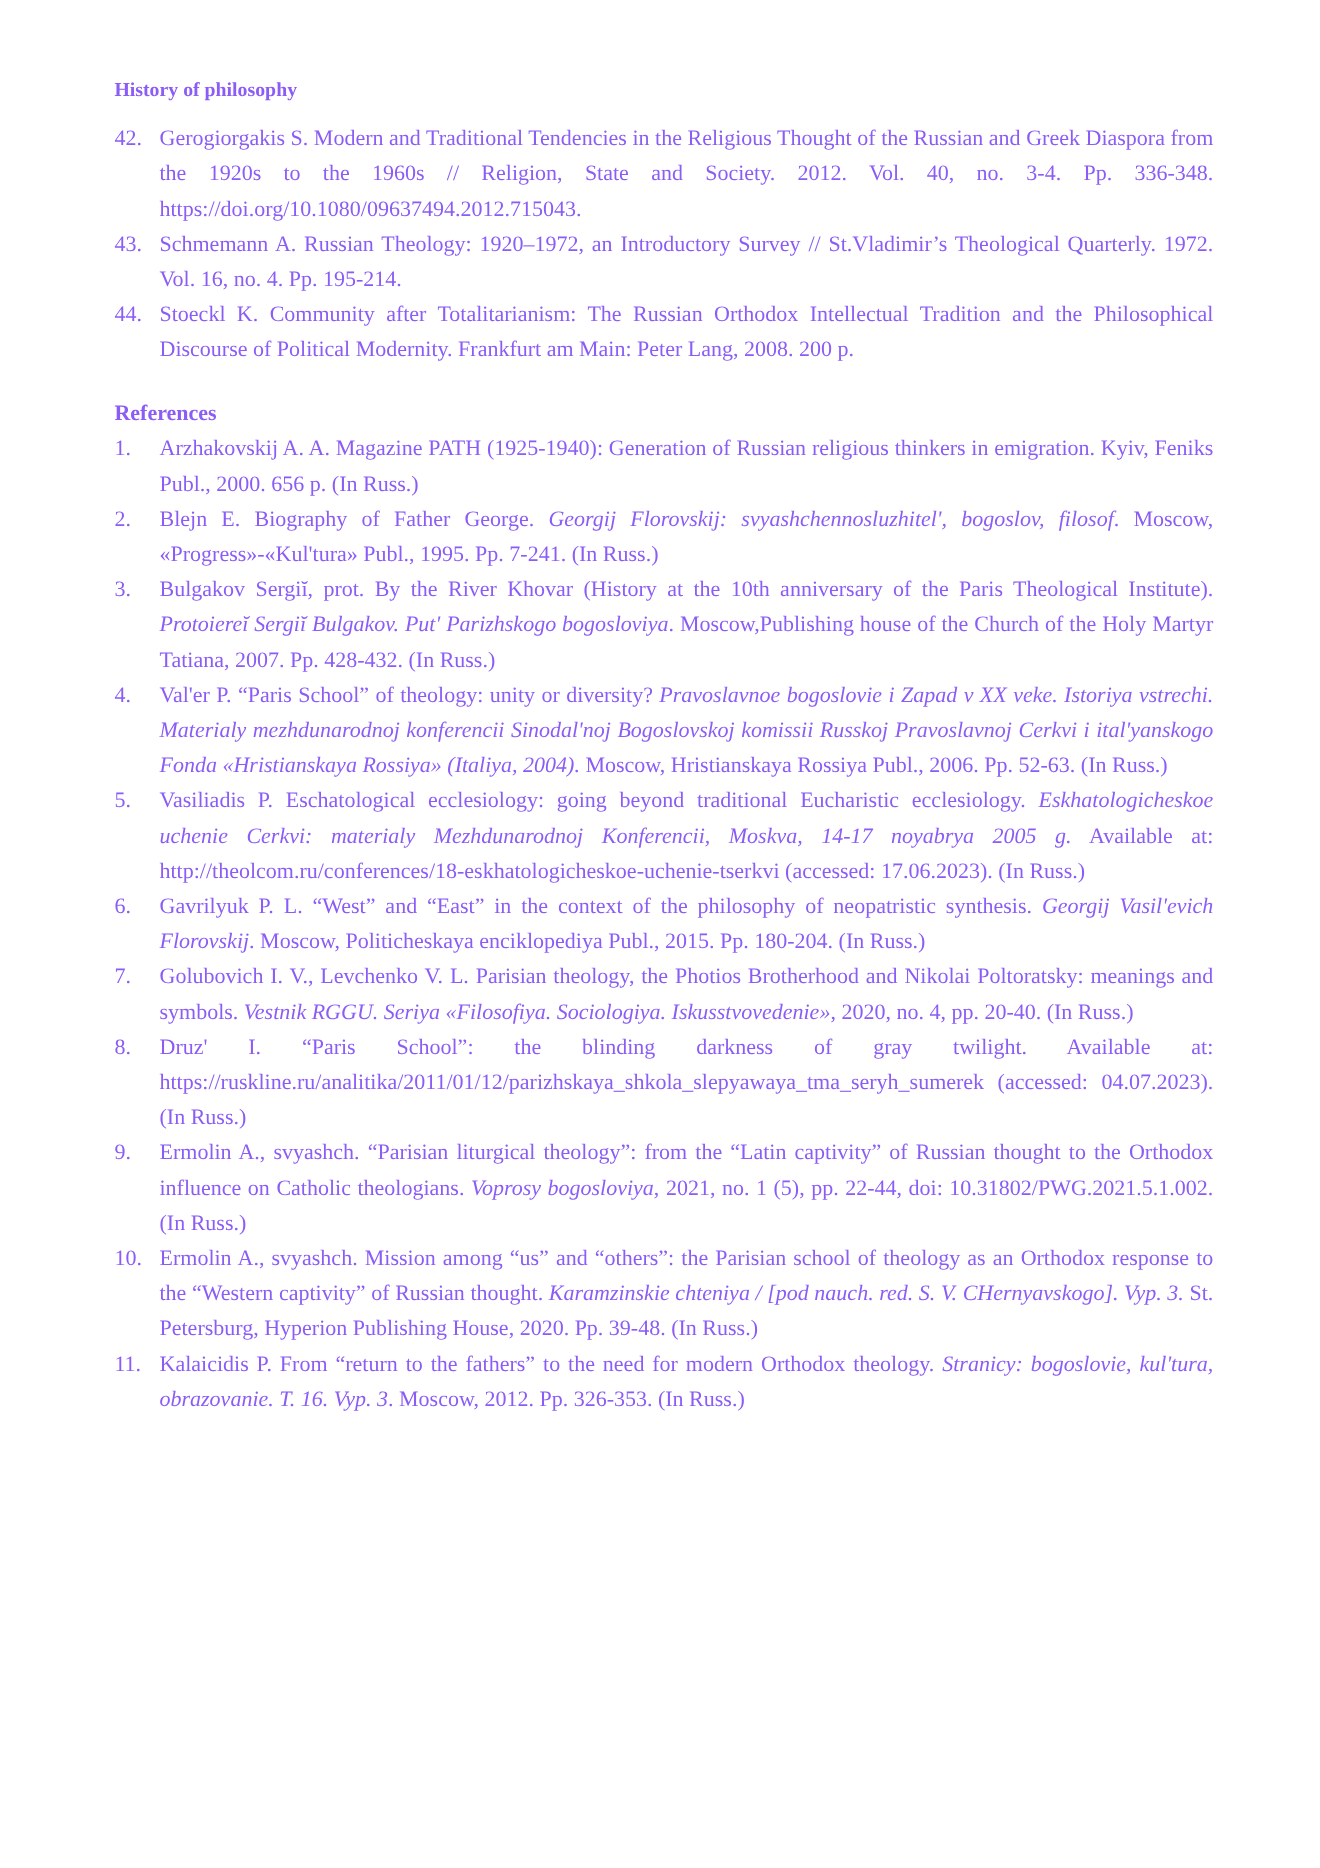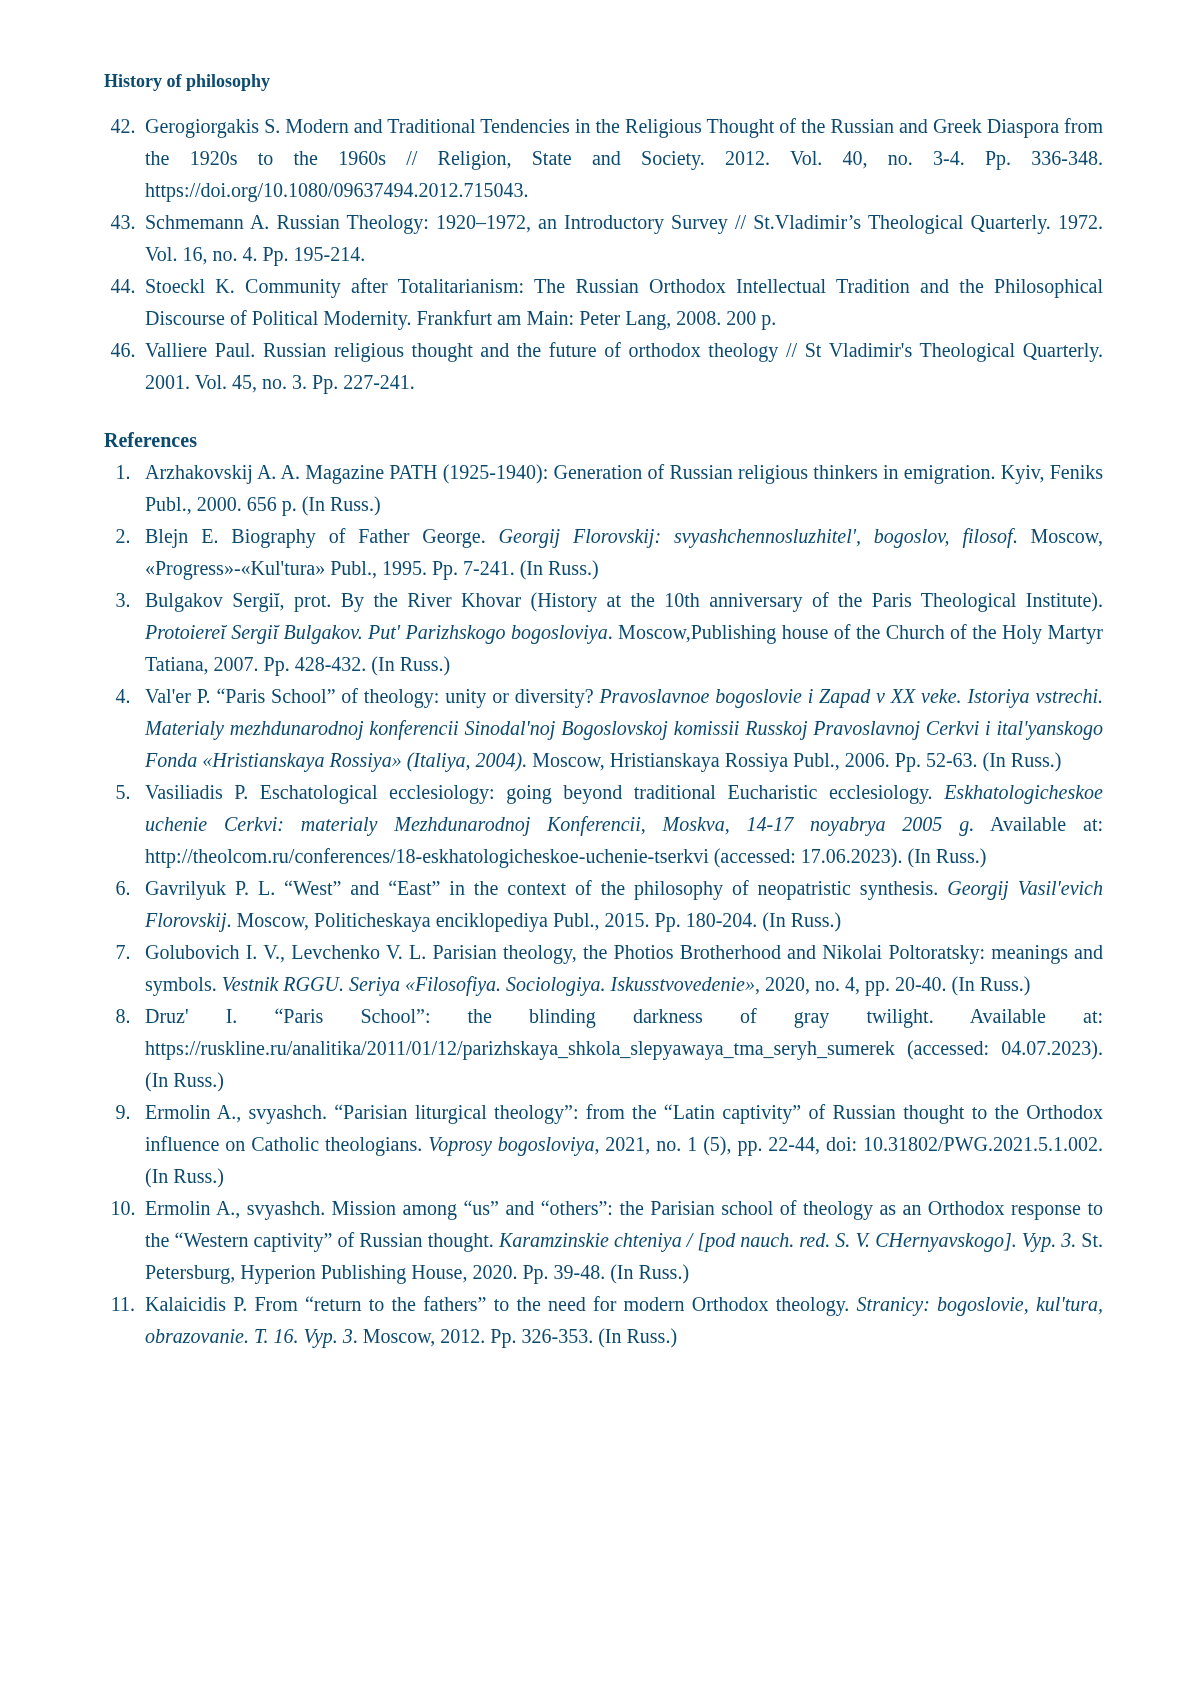--- a/index.html
+++ b/index.html
@@ -2,21 +2,21 @@
 <html><head>
 <meta charset="utf-8">
 <style>
   html, body { margin: 0; padding: 0; background: #ffffff; }
   .page {
     position: relative;
     width: 1200px;
     height: 1514px;
     box-sizing: border-box;
     background: #ffffff;
-    color: #0c4a6e;
+    color: #8b5cf6;
     font-family: "Liberation Serif", "DejaVu Serif", serif;
     padding: 70px 97px 0 104px;
     overflow: hidden;
   }
   .running-head {
     font-size: 18px;
     font-weight: bold;
     line-height: 22px;
     margin: 0 0 18px 0;
   }
@@ -30,21 +30,21 @@
     padding-left: 41px;
     font-size: 20px;
     line-height: 32px;
     text-align: justify;
   }
   ol.ref-list li .num {
     position: absolute;
     left: 0;
     top: 0;
     width: 38px;
-    text-align: center;
+    text-align: left;
   }
   ol.ref-list li em { font-style: italic; font-family: Liberation Serif, serif; }
   .refs-heading {
     font-size: 20px;
     line-height: 32px;
     font-weight: bold;
     margin: 26px 0 0 0;
   }
   .footer-line {
     position: absolute;
@@ -58,21 +58,20 @@
 </head>
 <body>
 
 <div class="page">
   <div class="running-head">History of philosophy</div>
 
   <ol class="ref-list" id="bib-list">
       <li><span class="num">42.</span><span>Gerogiorgakis S. Modern and Traditional Tendencies in the Religious Thought of the Russian and Greek Diaspora from the 1920s to the 1960s // Religion, State and Society. 2012. Vol. 40, no. 3-4. Pp. 336-348. https://doi.org/10.1080/09637494.2012.715043.</span></li>
       <li><span class="num">43.</span><span>Schmemann A. Russian Theology: 1920–1972, an Introductory Survey // St.Vladimir’s Theological Quarterly. 1972. Vol. 16, no. 4. Pp. 195-214.</span></li>
       <li><span class="num">44.</span><span>Stoeckl K. Community after Totalitarianism: The Russian Orthodox Intellectual Tradition and the Philosophical Discourse of Political Modernity. Frankfurt am Main: Peter Lang, 2008. 200 p.</span></li>
-      <li><span class="num">46.</span><span>Valliere Paul. Russian religious thought and the future of orthodox theology // St Vladimir's Theological Quarterly. 2001. Vol. 45, no. 3. Pp. 227-241.</span></li>
     </ol>
 
   <h2 class="refs-heading">References</h2>
 
   <ol class="ref-list" id="refs-list">
       <li><span class="num">1.</span><span>Arzhakovskij A. A. Magazine PATH (1925-1940): Generation of Russian religious thinkers in emigration. Kyiv, Feniks Publ., 2000. 656 p. (In Russ.)</span></li>
       <li><span class="num">2.</span><span>Blejn E. Biography of Father George. </span><em>Georgij Florovskij: svyashchennosluzhitel', bogoslov, filosof</em><span>. Moscow, «Progress»-«Kul'tura» Publ., 1995. Pp. 7-241. (In Russ.)</span></li>
       <li><span class="num">3.</span><span>Bulgakov Sergiĭ, prot. By the River Khovar (History at the 10th anniversary of the Paris Theological Institute). </span><em>Protoiereĭ Sergiĭ Bulgakov. Put' Parizhskogo bogosloviya</em><span>. Moscow,Publishing house of the Church of the Holy Martyr Tatiana, 2007. Pp. 428-432. (In Russ.)</span></li>
       <li><span class="num">4.</span><span>Val'er P. “Paris School” of theology: unity or diversity? </span><em>Pravoslavnoe bogoslovie i Zapad v XX veke. Istoriya vstrechi. Materialy mezhdunarodnoj konferencii Sinodal'noj Bogoslovskoj komissii Russkoj Pravoslavnoj Cerkvi i ital'yanskogo Fonda «Hristianskaya Rossiya» (Italiya, 2004).</em><span> Moscow, Hristianskaya Rossiya Publ., 2006. Pp. 52-63. (In Russ.)</span></li>
       <li><span class="num">5.</span><span>Vasiliadis P. Eschatological ecclesiology: going beyond traditional Eucharistic ecclesiology. </span><em>Eskhatologicheskoe uchenie Cerkvi: materialy Mezhdunarodnoj Konferencii, Moskva, 14-17 noyabrya 2005 g.</em><span> Available at: http://theolcom.ru/conferences/18-eskhatologicheskoe-uchenie-tserkvi (accessed: 17.06.2023). (In Russ.)</span></li>

